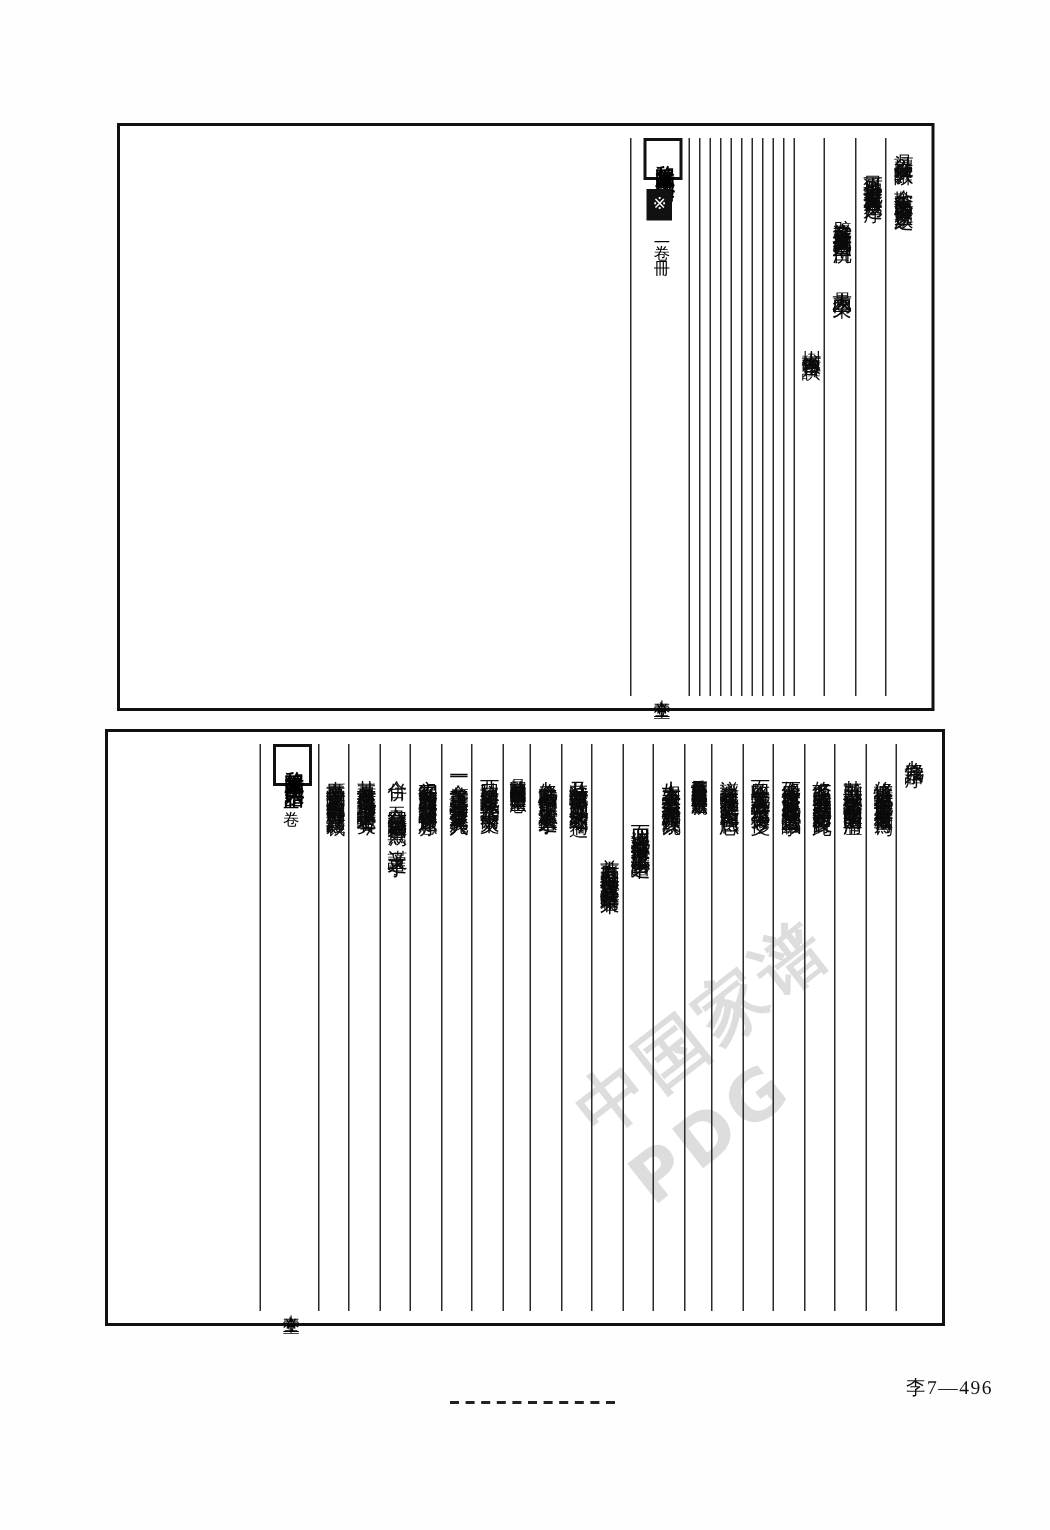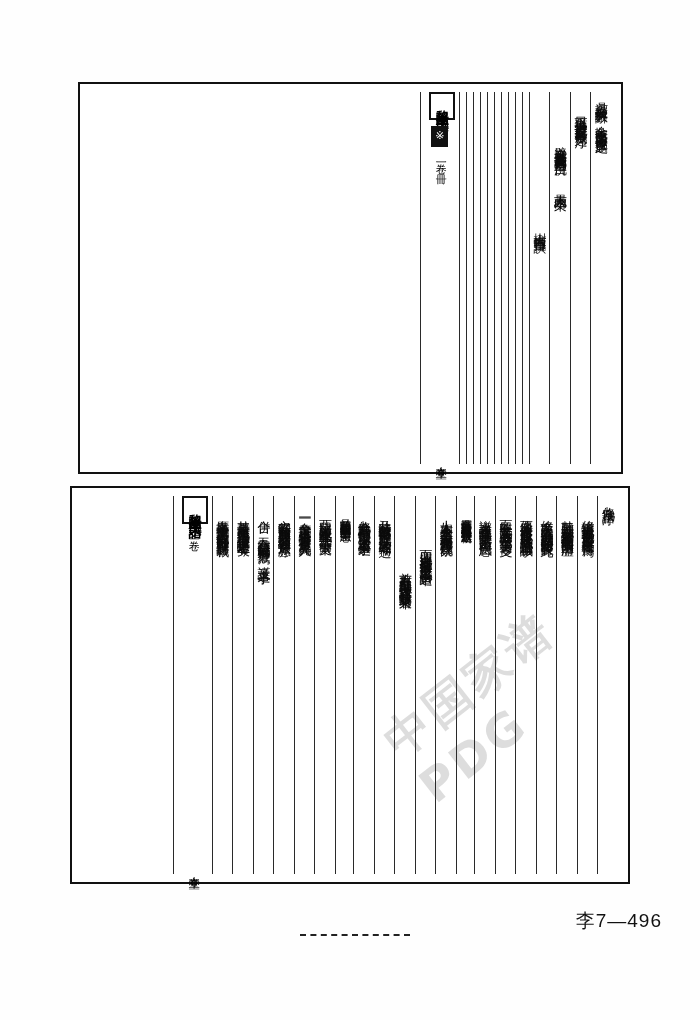--- a/index.html
+++ b/index.html
@@ -143,24 +143,24 @@
     letter-spacing: 4px;
     pointer-events: none;
     line-height: 1.25;
   }
 
   
   .footer-code {
     position: absolute;
     right: 38px;
     bottom: 86px;
-    font-size: 19px;
+    font-size: 13px;
     letter-spacing: 1px;
     color: #111;
-    font-family: Liberation Sans, sans-serif;
+    font-family: Liberation Serif, serif;
   }
   .footer-rule {
     position: absolute;
     left: 300px;
     bottom: 84px;
     width: 110px;
     border-top: 2px dashed #222;
   }
 </style>
 </head>

